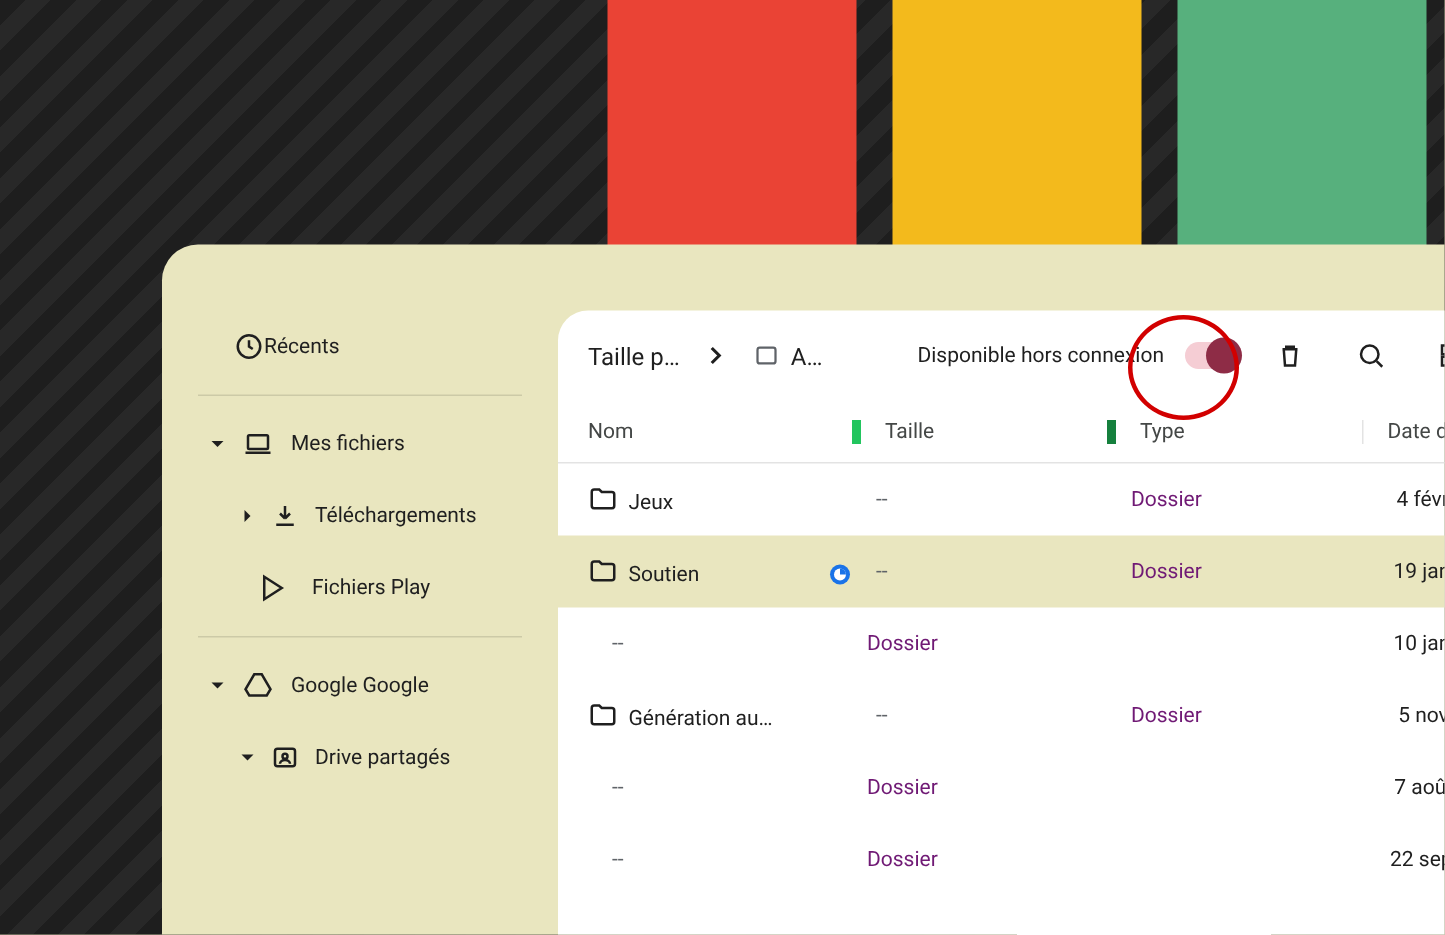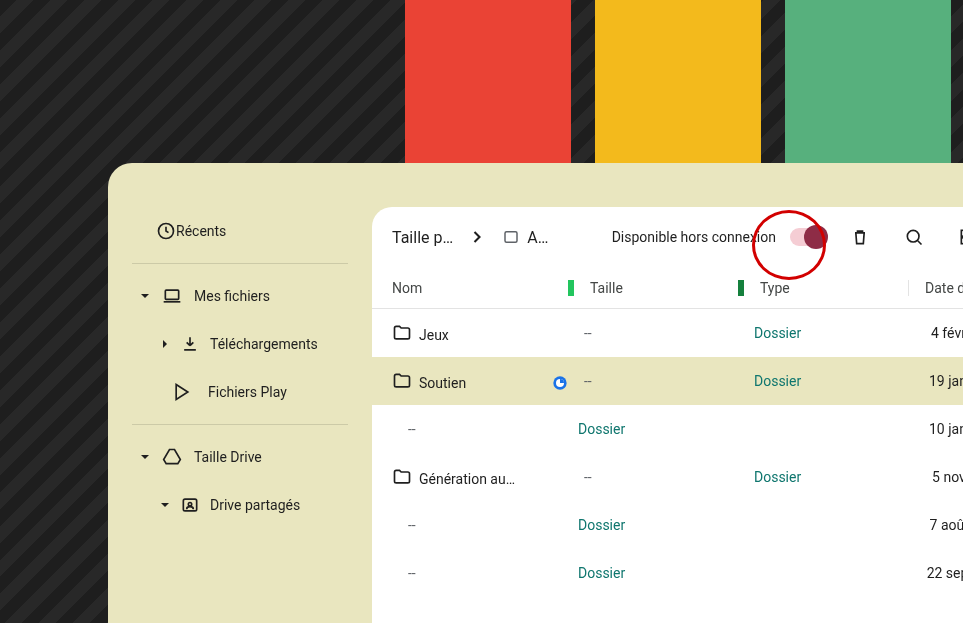--- a/index.html
+++ b/index.html
@@ -105,21 +105,21 @@
 
 .file-row {
   display:flex; align-items:center;
   padding: 0 20px; height:48px;
   font-size:14px; color:#1f1f1f;
 }
 .file-row.selected { background:#e9e6bf; }
 .cell-name { flex:0 0 176px; display:flex; align-items:flex-end; gap:7px; overflow:hidden; }
 .cell-name .label { overflow:hidden; text-overflow:ellipsis; white-space:nowrap; }
 .cell-size { flex:0 0 170px; padding-left:16px; color:#5f6368; }
-.cell-type { flex:0 0 170px; padding-left:16px; color:#0f766e; }
+.cell-type { flex:0 0 170px; padding-left:16px; color:#701a75; }
 .cell-date { flex:1; padding-left:16px; white-space:nowrap; overflow:hidden; text-align:right; }
 .sync-badge { width:16px; height:16px; margin-left:auto; }
 svg { display:block; }
 </style>
 </head>
 <body>
 
 <div class="desktop-bg"></div>
 <div class="color-bars">
   <div class="color-bar bar-red"></div>
@@ -187,21 +187,21 @@
         <span class="arrow-small">
           <svg viewBox="0 0 10 10" width="10" height="10">
               <path d="M1 3l4 4 4-4" fill="#1f1f1f"></path>
             </svg>
         </span>
         <span class="icon">
           <svg viewBox="0 0 24 24" width="20" height="20">
               <path d="M9 3h6l7 12-3 5H5l-3-5z" fill="none" stroke="#1f1f1f" stroke-width="2"></path>
             </svg>
         </span>
-        <span>Taille Drive</span>
+        <span>Google Google</span>
       </div>
 
 
       <div class="sidebar-subitem with-arrow">
         <span class="arrow-small">
           <svg viewBox="0 0 10 10" width="10" height="10">
               <path d="M1 3l4 4 4-4" fill="#1f1f1f"></path>
             </svg>
         </span>
         <span class="icon">

